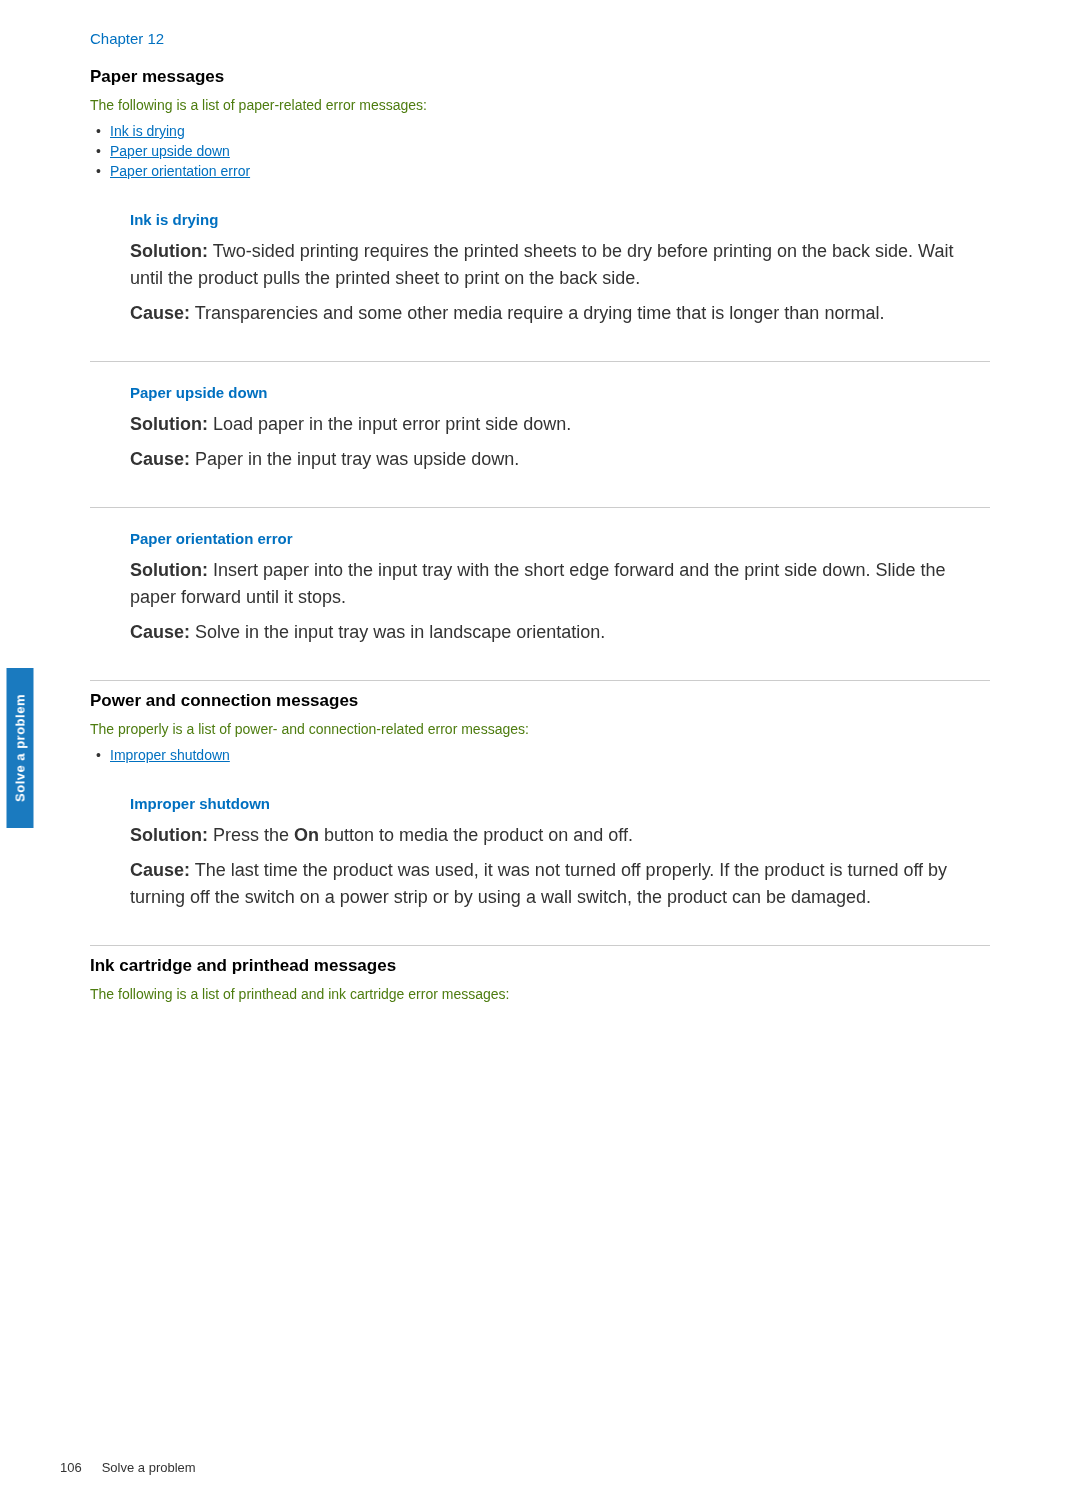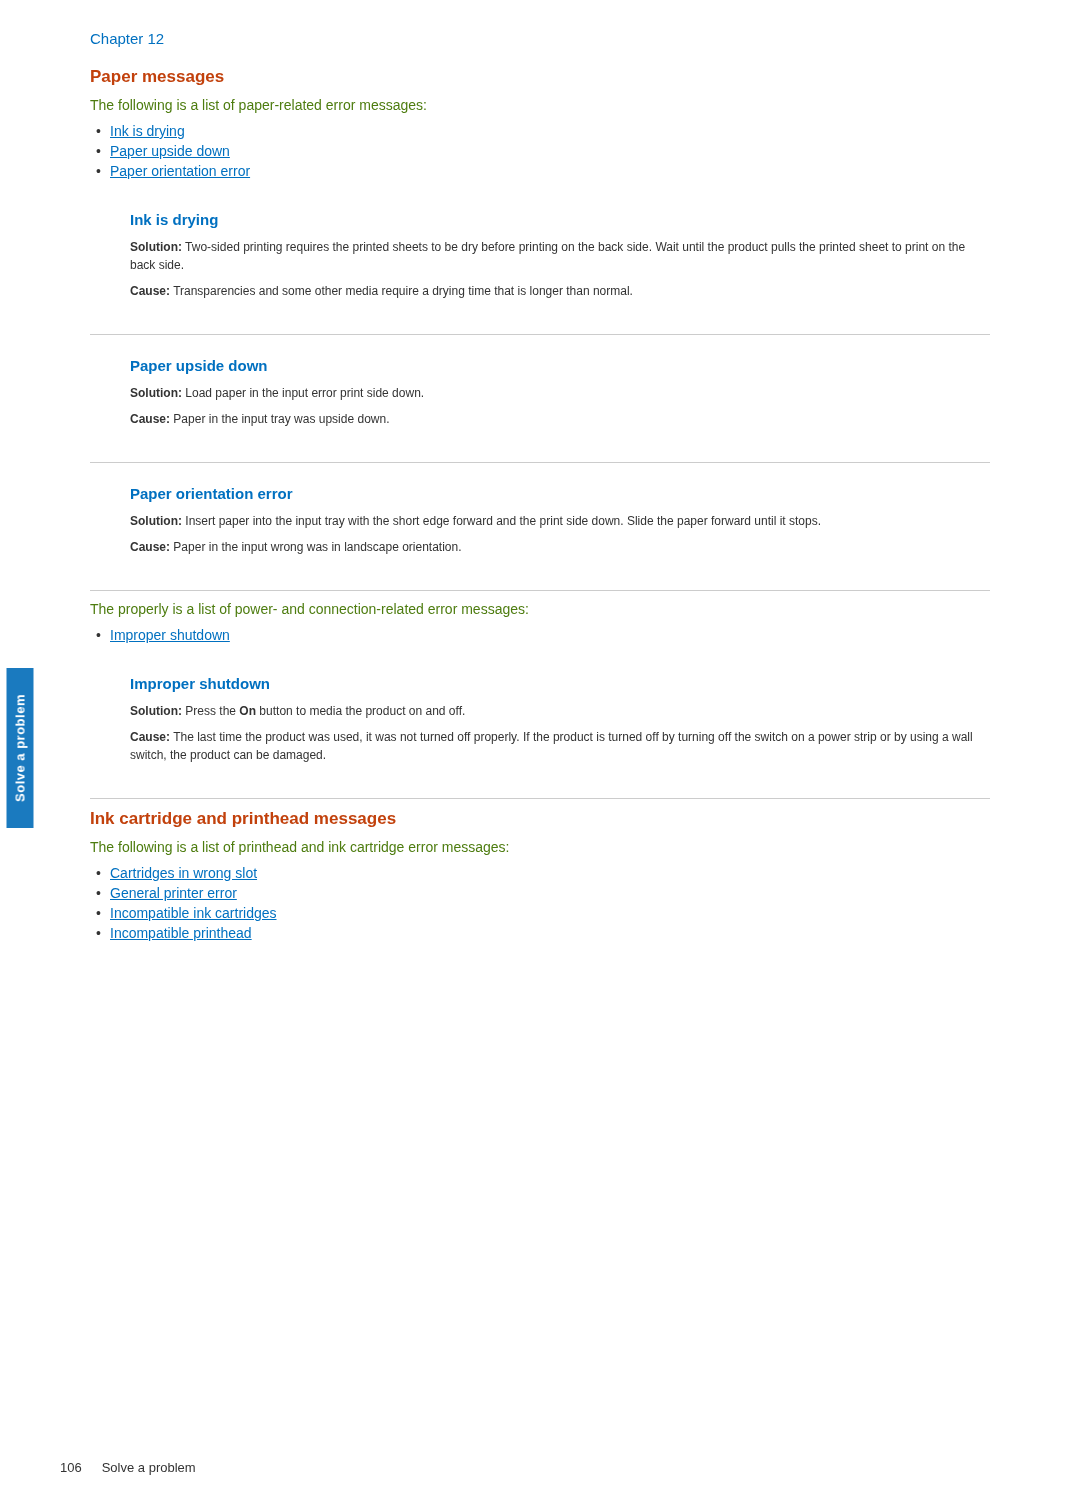--- a/index.html
+++ b/index.html
@@ -55,21 +55,21 @@
 
     .chapter-label {
       font-size: 15px;
       color: #0070c0;
       margin-bottom: 20px;
     }
 
     .section-title {
       font-size: 17px;
       font-weight: bold;
-      color: #c2410c;
+      color: #000000;
       margin-bottom: 10px;
     }
 
     .section-intro {
       font-size: 14px;
       color: #4d7c0f;
       margin-bottom: 10px;
     }
 
     .bullet-list {
@@ -102,21 +102,21 @@
     }
 
     .subsection-title {
       font-size: 15px;
       font-weight: bold;
       color: #0070c0;
       margin-bottom: 10px;
     }
 
     .content-para {
-      font-size: 12px;
+      font-size: 18px;
       color: #333;
       margin-bottom: 8px;
       line-height: 1.5;
     }
 
     .content-para .label {
       font-weight: bold;
     }
 
     .divider {
@@ -200,28 +200,29 @@
       <hr class="divider">
 
       <div class="subsection-block">
         <div class="subsection-title">Paper orientation error</div>
         <div class="content-para">
           <span class="label">Solution:</span>
           <span>Insert paper into the input tray with the short edge forward and the print side down. Slide the paper forward until it stops.</span>
         </div>
         <div class="content-para">
           <span class="label">Cause:</span>
-          <span>Paper in the input wrong was in landscape orientation.</span>
+          <span>Solve in the input tray was in landscape orientation.</span>
         </div>
       </div>
 
       <hr class="divider">
     </div>
 
     <div class="section-block">
+      <div class="section-title">Power and connection messages</div>
       <div class="section-intro">The properly is a list of power- and connection-related error messages:</div>
       <ul class="bullet-list">
         <li><a>Improper shutdown</a></li>
       </ul>
 
       <div class="subsection-block">
         <div class="subsection-title">Improper shutdown</div>
         <div class="content-para">
           <span class="label">Solution:</span>
           <span>Press the </span><strong>On</strong><span> button to media the product on and off.</span>
@@ -231,26 +232,20 @@
           <span>The last time the product was used, it was not turned off properly. If the product is turned off by turning off the switch on a power strip or by using a wall switch, the product can be damaged.</span>
         </div>
       </div>
 
       <hr class="divider">
     </div>
 
     <div class="section-block">
       <div class="section-title">Ink cartridge and printhead messages</div>
       <div class="section-intro">The following is a list of printhead and ink cartridge error messages:</div>
-      <ul class="bullet-list">
-        <li><a>Cartridges in wrong slot</a></li>
-        <li><a>General printer error</a></li>
-        <li><a>Incompatible ink cartridges</a></li>
-        <li><a>Incompatible printhead</a></li>
-      </ul>
     </div>
 
     <div class="footer">
       <span class="footer-page">106</span>
       <span class="footer-label">Solve a problem</span>
     </div>
 
   </div>
 </div>
 

